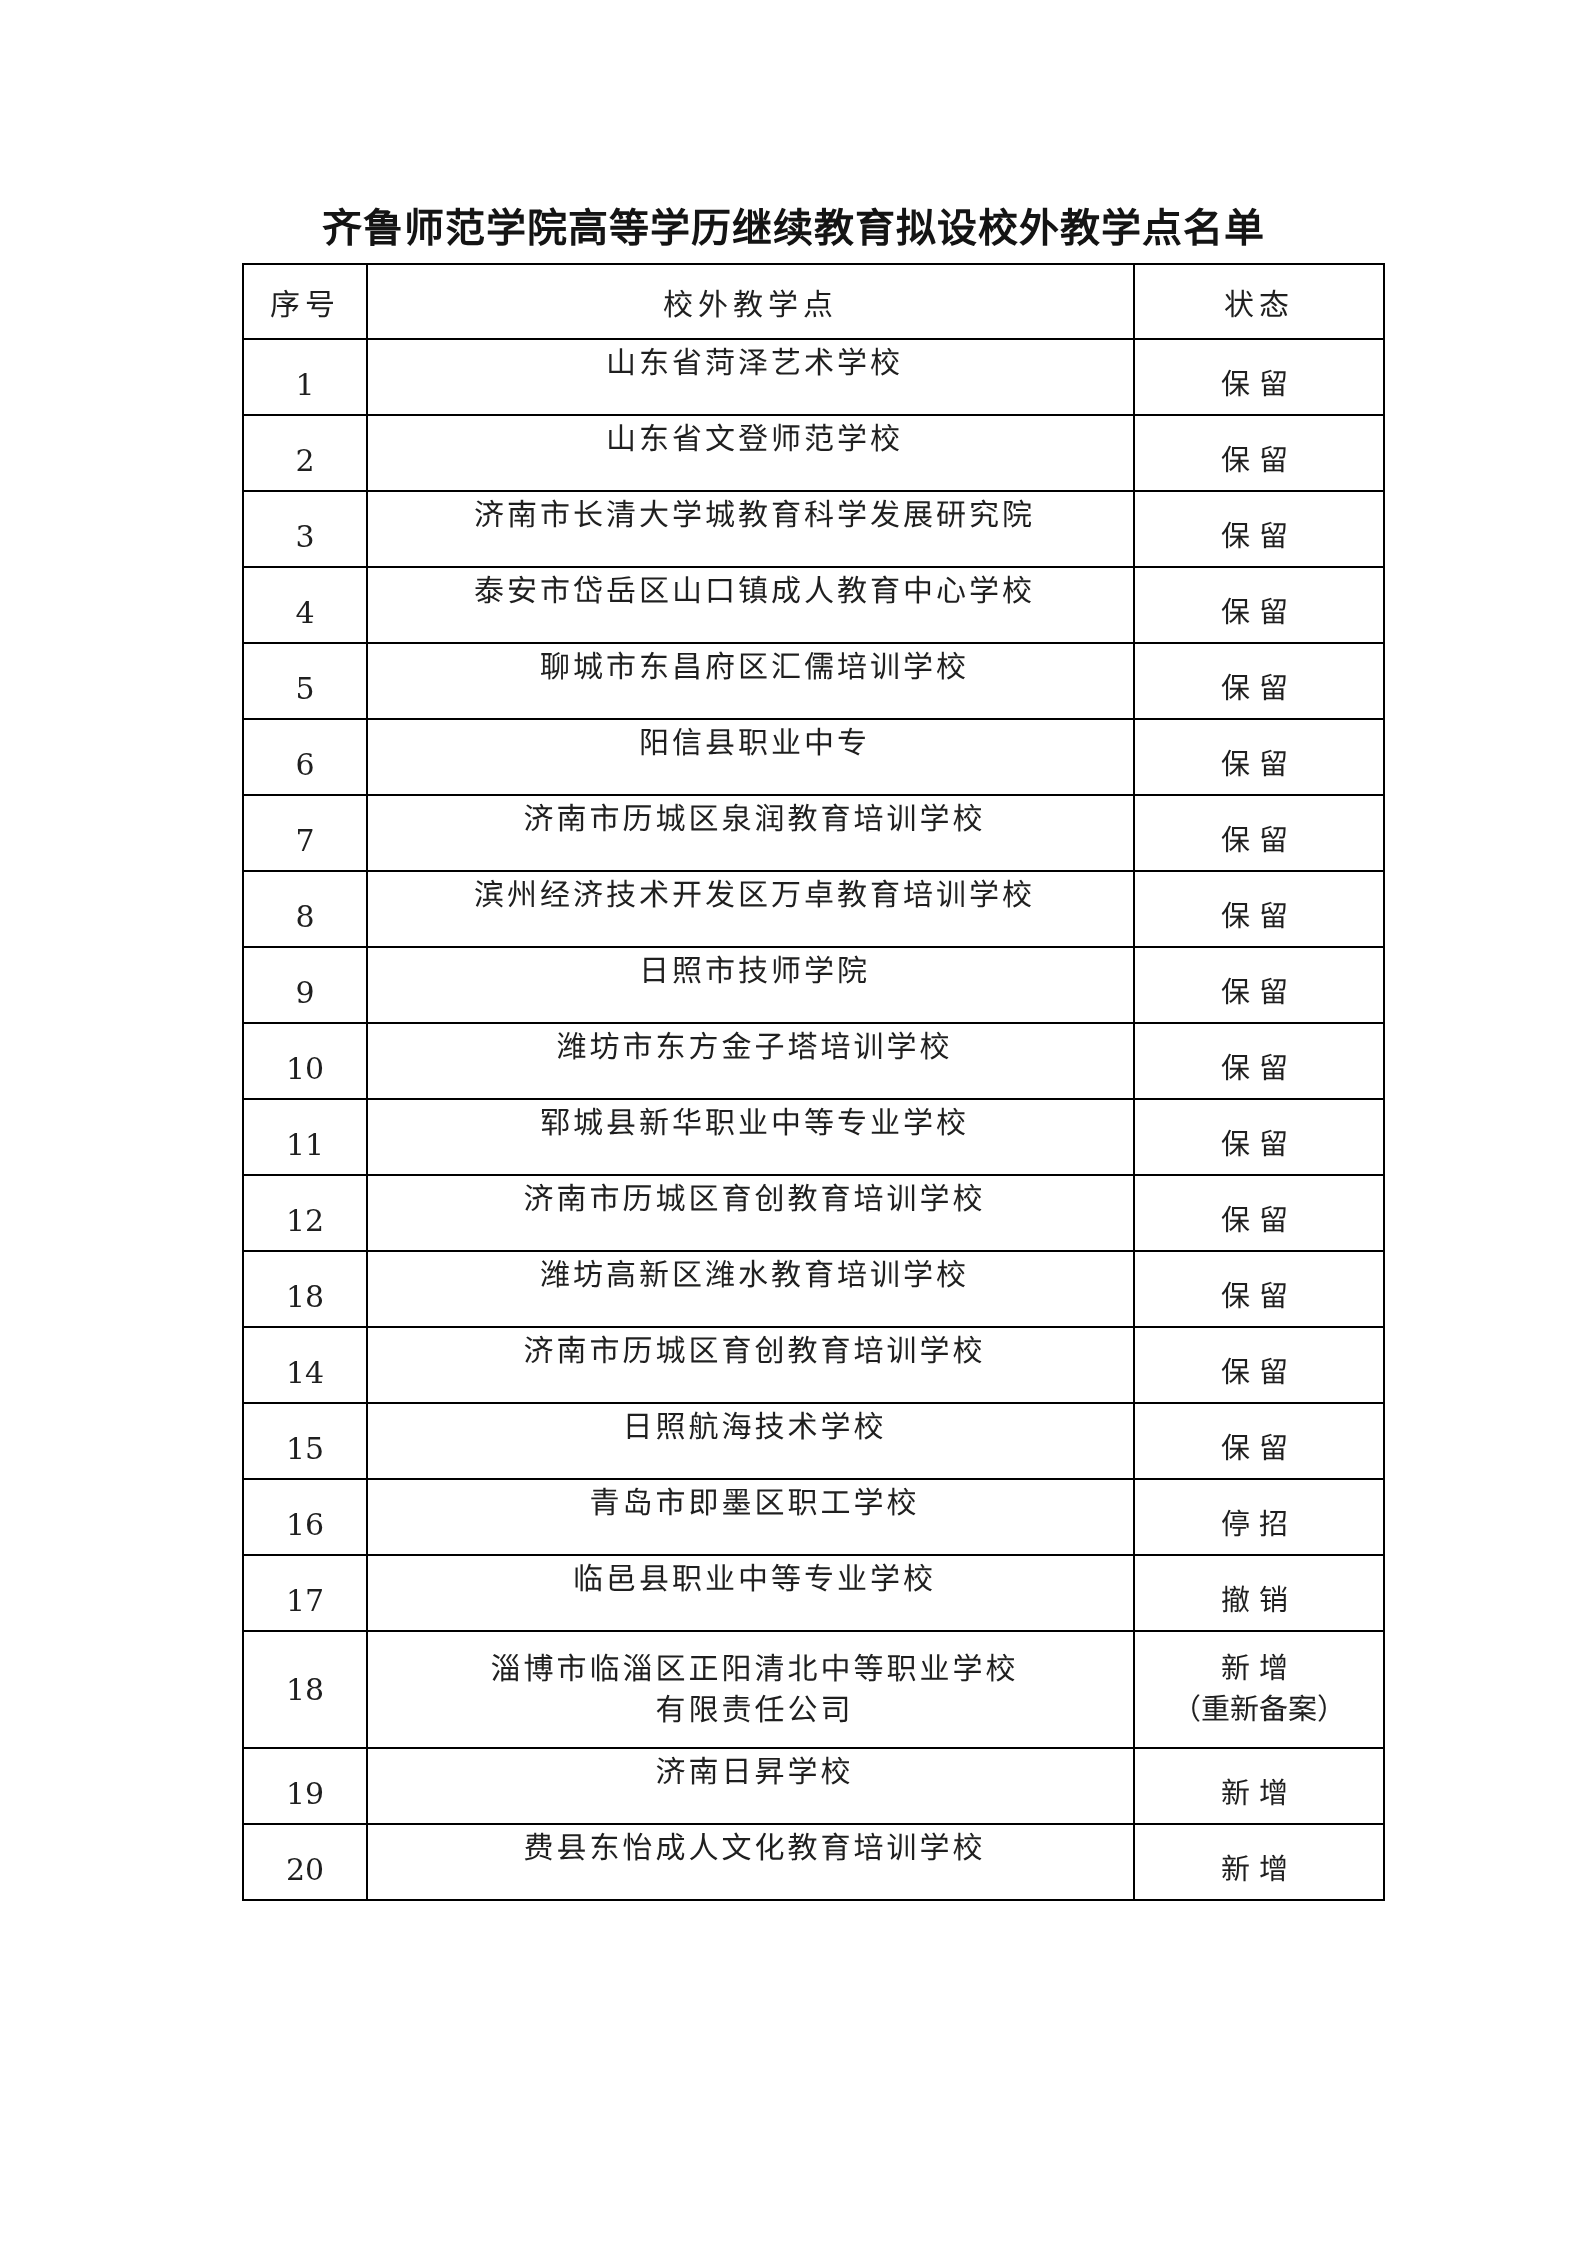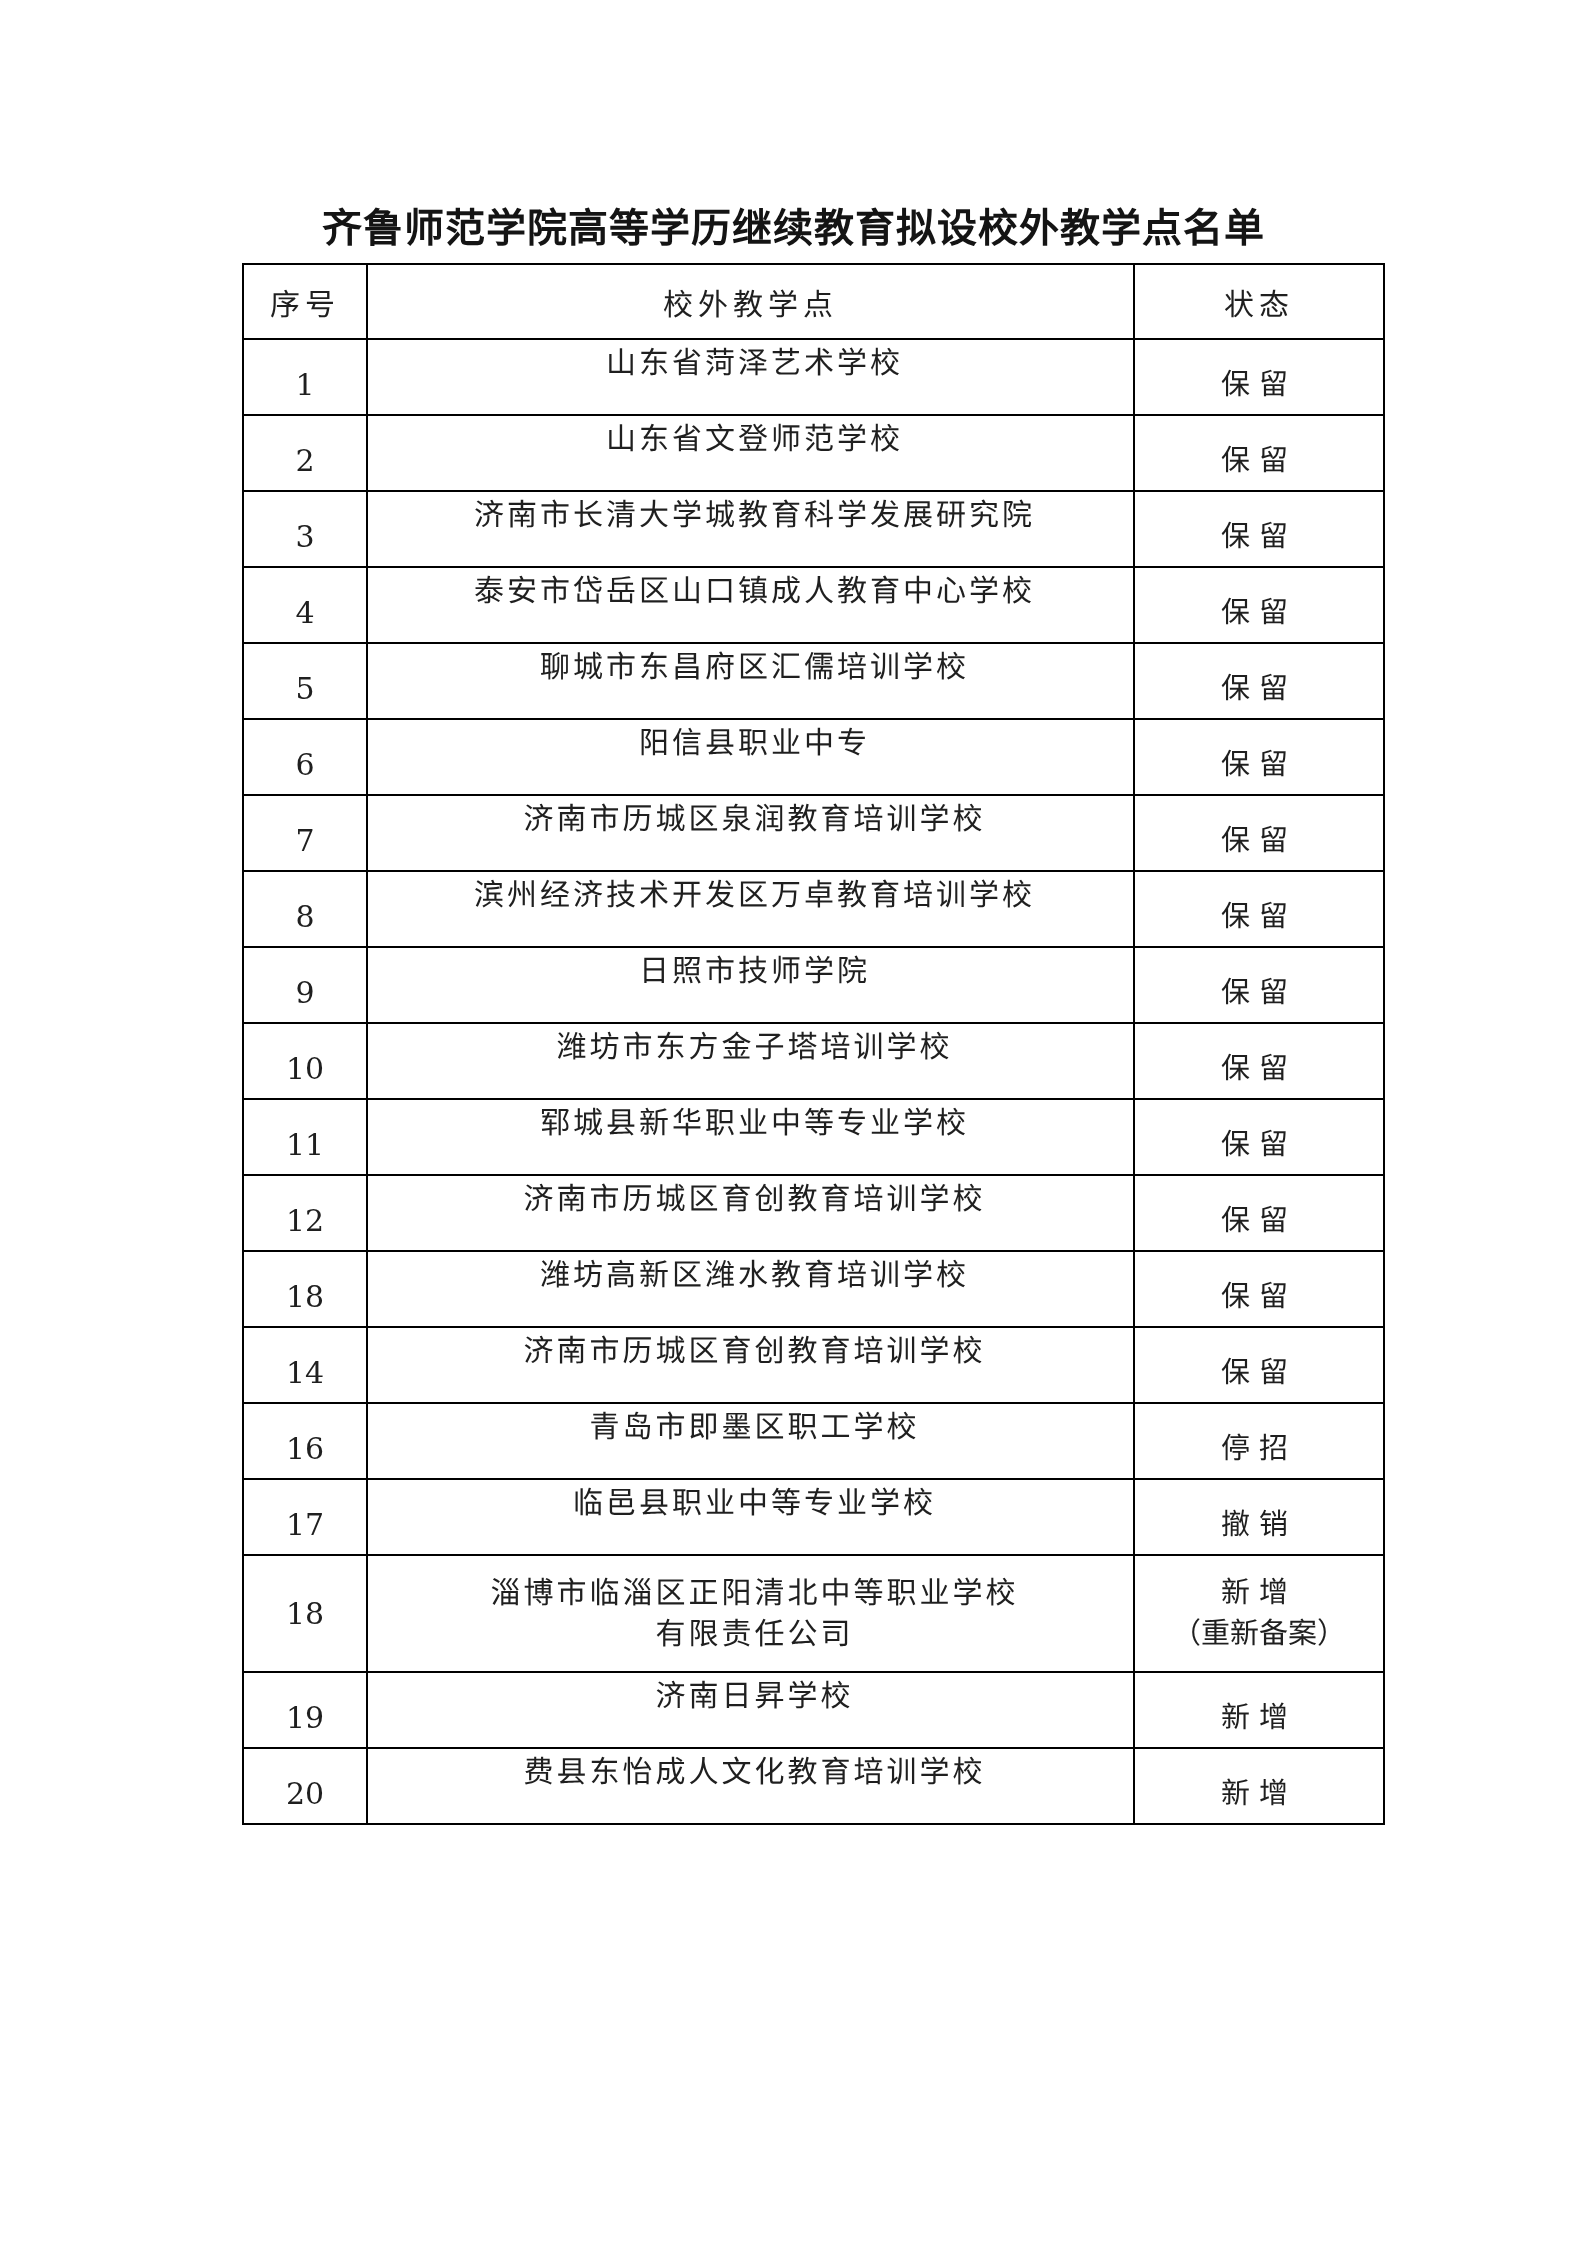--- a/index.html
+++ b/index.html
@@ -242,20 +242,29 @@
   <tr>
     <td class="no-cell">14</td>
     <td class="school-cell">
             <div>济南市历城区育创教育培训学校</div>
           </td>
     <td class="status-cell">
             <div>保留</div>
           </td>
   </tr>
 
+  <tr>
+    <td class="no-cell">15</td>
+    <td class="school-cell">
+            <div>日照航海技术学校</div>
+          </td>
+    <td class="status-cell">
+            <div>保留</div>
+          </td>
+  </tr>
 
   <tr>
     <td class="no-cell">16</td>
     <td class="school-cell">
             <div>青岛市即墨区职工学校</div>
           </td>
     <td class="status-cell">
             <div>停招</div>
           </td>
   </tr>

